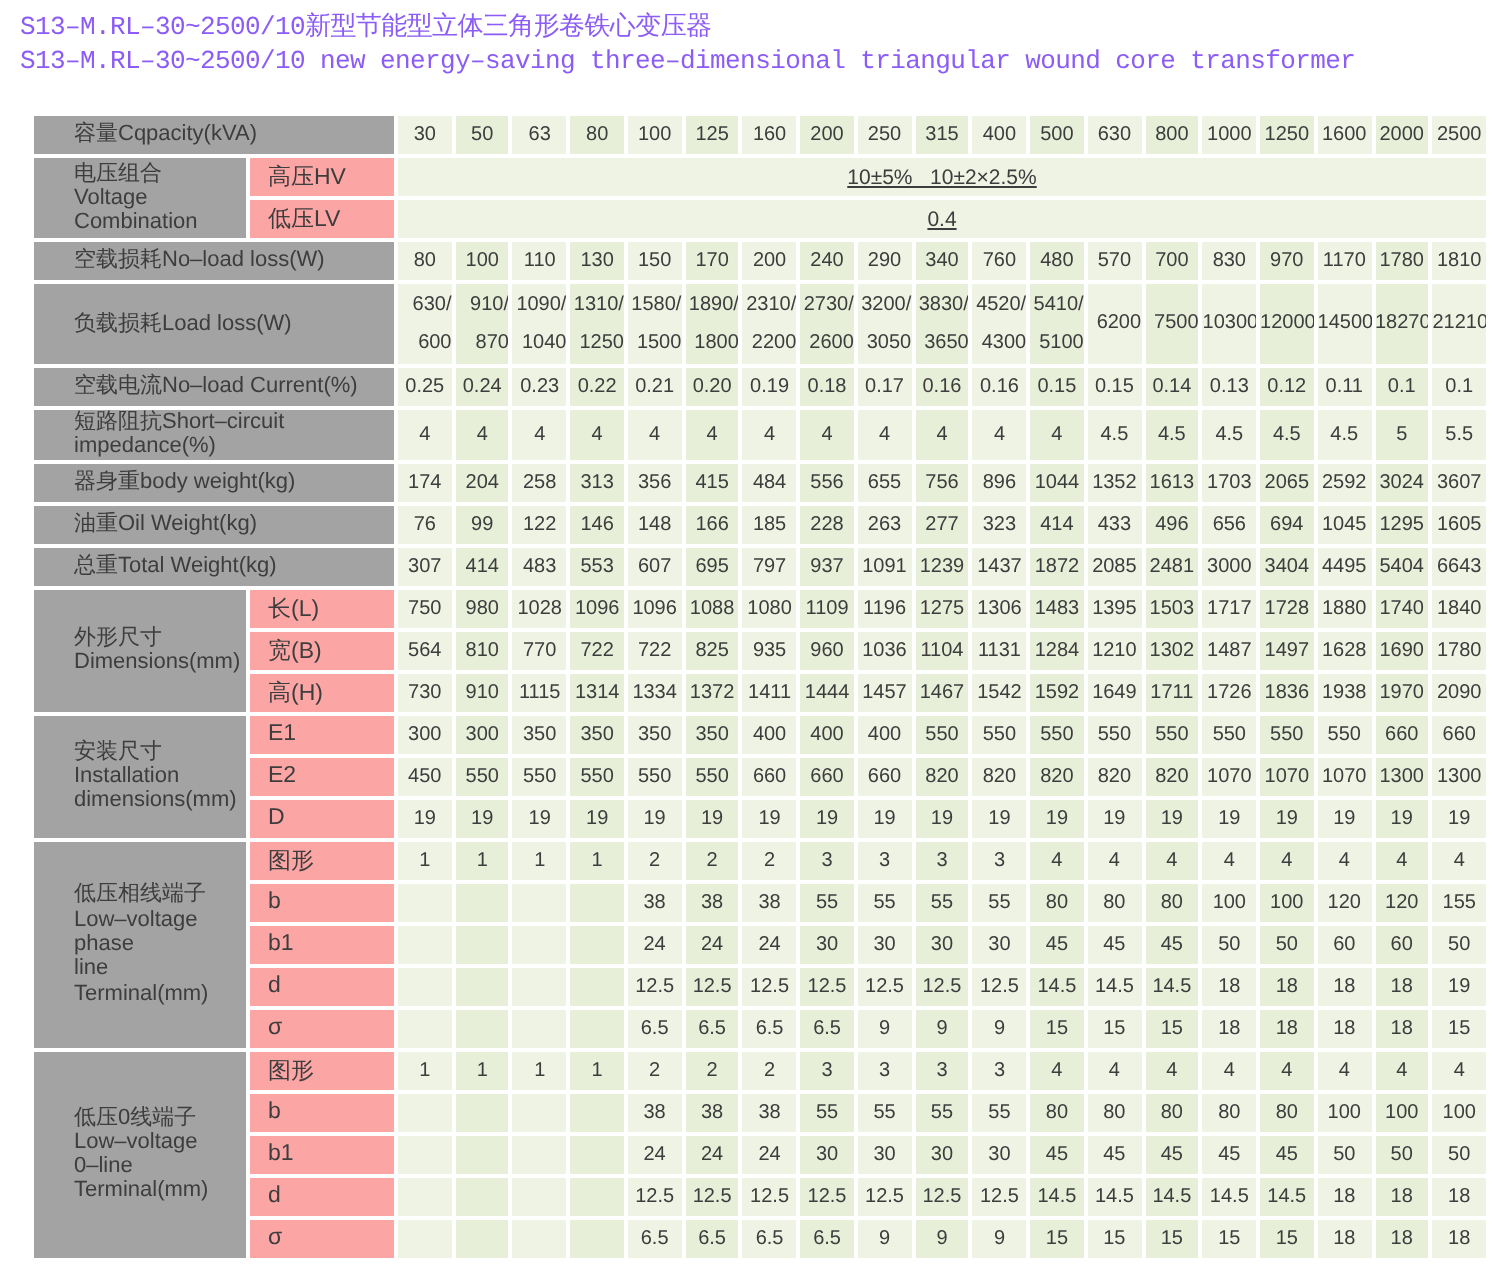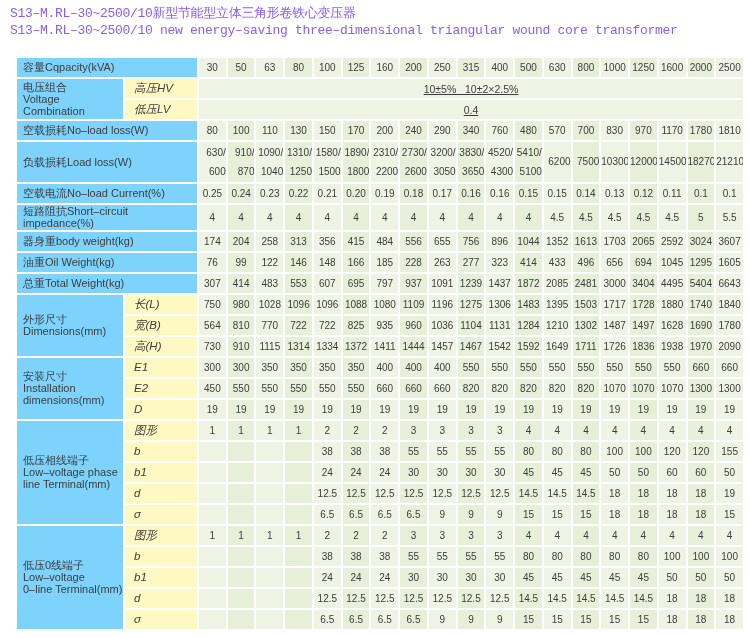--- a/index.html
+++ b/index.html
@@ -1,22 +1,22 @@
 <!DOCTYPE html>
 <html><head>
 <meta charset="utf-8">
 <style>
   html,body{margin:0;padding:0;background:#ffffff;}
   body{width:750px;height:638px;font-family:"Liberation Sans",sans-serif;}
   .page{position:relative;width:750px;height:638px;overflow:hidden;background:#fff;}
   .title{position:absolute;left:10px;top:5px;color:#8b5cf6;font-size:13px;line-height:17px;letter-spacing:-0.3px;white-space:nowrap;font-family:Liberation Mono, monospace;}
   table.spec{position:absolute;left:15px;top:56px;width:730px;border-collapse:separate;border-spacing:2px;table-layout:fixed;}
   td{height:19px;padding:0;color:#3d3d3d;overflow:hidden;vertical-align:middle;}
-  td.lbl{background:#7dd3fc;font-size:11px;padding-left:6px;white-space:pre-line;line-height:1.12;}
-  td.sub{background:#fef9c3;font-size:11.5px;padding-left:9px;font-style:italic;}
+  td.lbl{background:#a3a3a3;font-size:11px;padding-left:20px;white-space:pre-line;line-height:1.12;}
+  td.sub{background:#fca5a5;font-size:11.5px;padding-left:9px;}
   td.data{background:#eef3e3;font-size:10px;text-align:center;}
   td.data.alt{background:#e7efd9;}
   td.span-cell{background:#eef3e3;font-size:10.5px;text-align:center;white-space:pre;text-decoration:underline;}
   tr.tall td{height:40px;}
   tr.tall td.data{white-space:pre-line;line-height:1.95;text-align:right;}
 </style>
 </head>
 <body>
 
 <div class="page">

